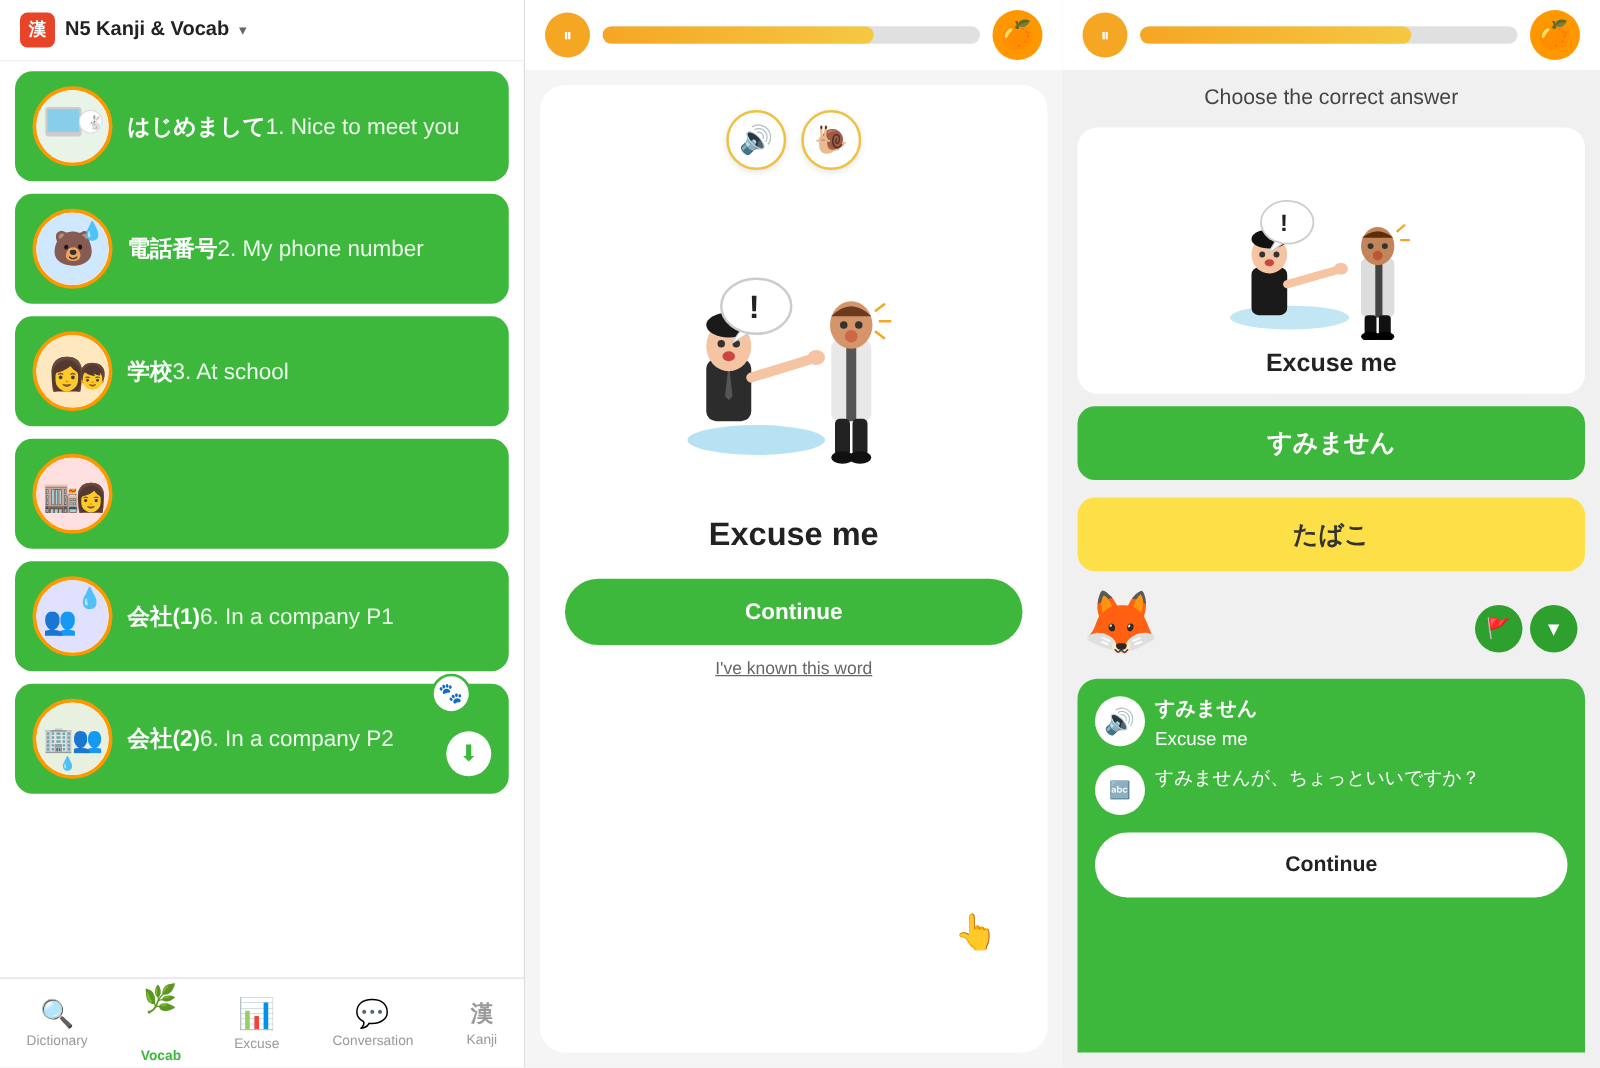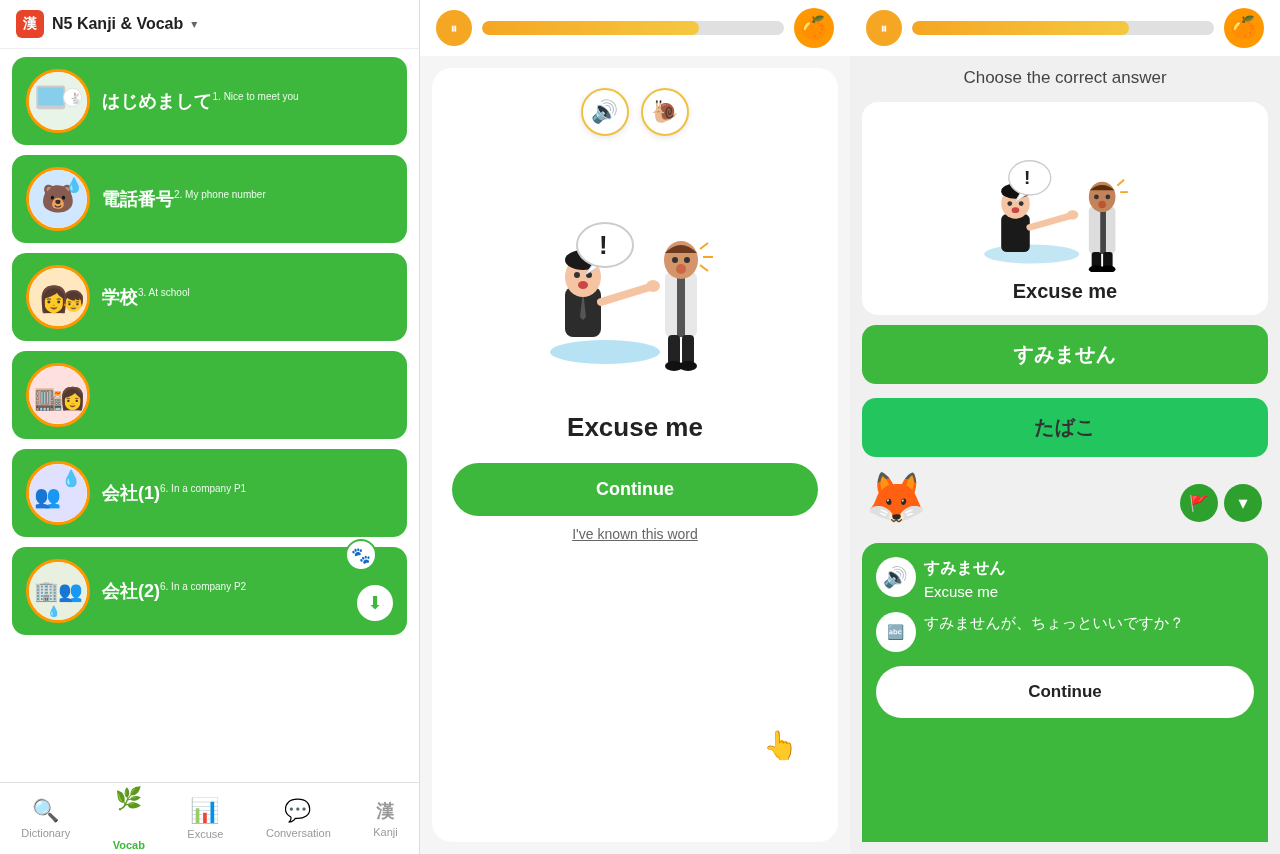--- a/index.html
+++ b/index.html
@@ -89,21 +89,21 @@
     .lesson-info {
       display: flex;
       flex-direction: row;
     }
     .lesson-title {
       font-size: 18px;
       font-weight: 700;
       color: #fff;
     }
     .lesson-subtitle {
-      font-size: 10px;
+      font-size: 18px;
       color: #fff;
       opacity: 0.9;
       margin-top: 2px;
     }
     .lesson-badge {
       position: absolute;
       right: 14px;
       bottom: 14px;
       width: 36px;
       height: 36px;
@@ -331,21 +331,21 @@
       font-size: 20px;
       font-weight: 600;
       cursor: pointer;
       margin-bottom: 6px;
     }
     .answer-btn.selected {
       background: #3db83d;
       color: #fff;
     }
     .answer-btn.unselected {
-      background: #22c55e;
+      background: #fde047;
       color: #333;
     }
     .answer-options {
       display: flex;
       flex-direction: column;
       gap: 8px;
     }
 
     
     .chat-area {

